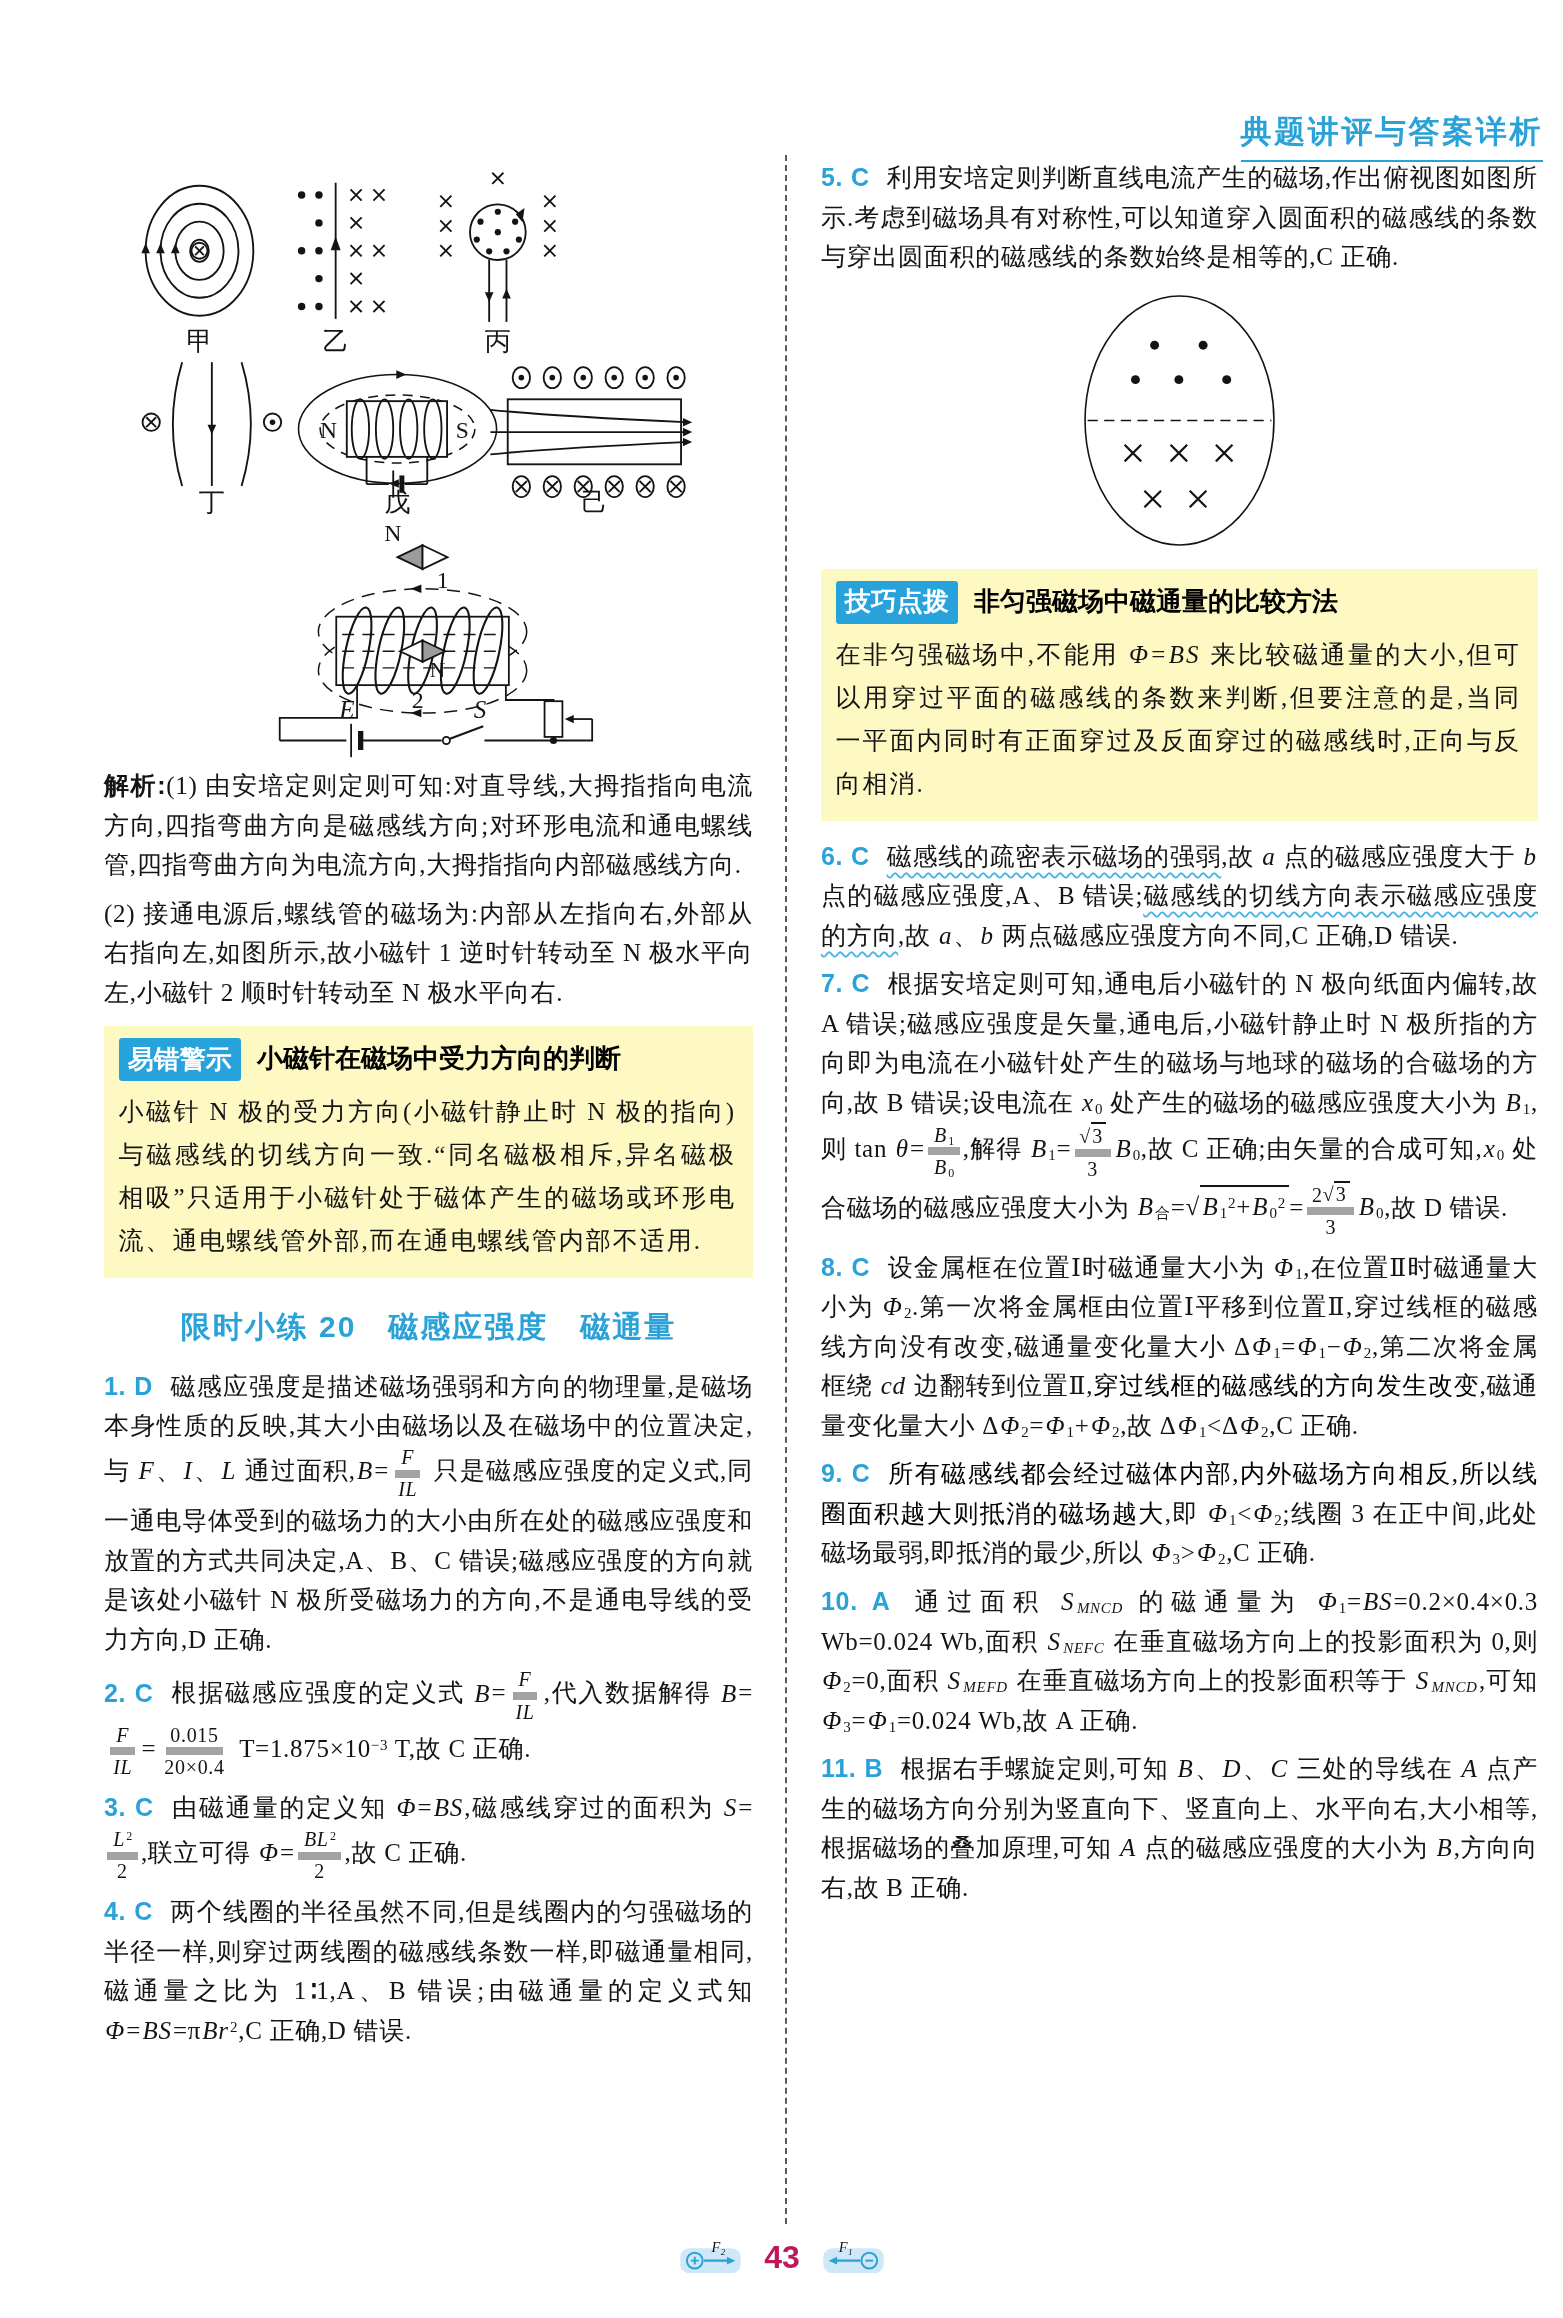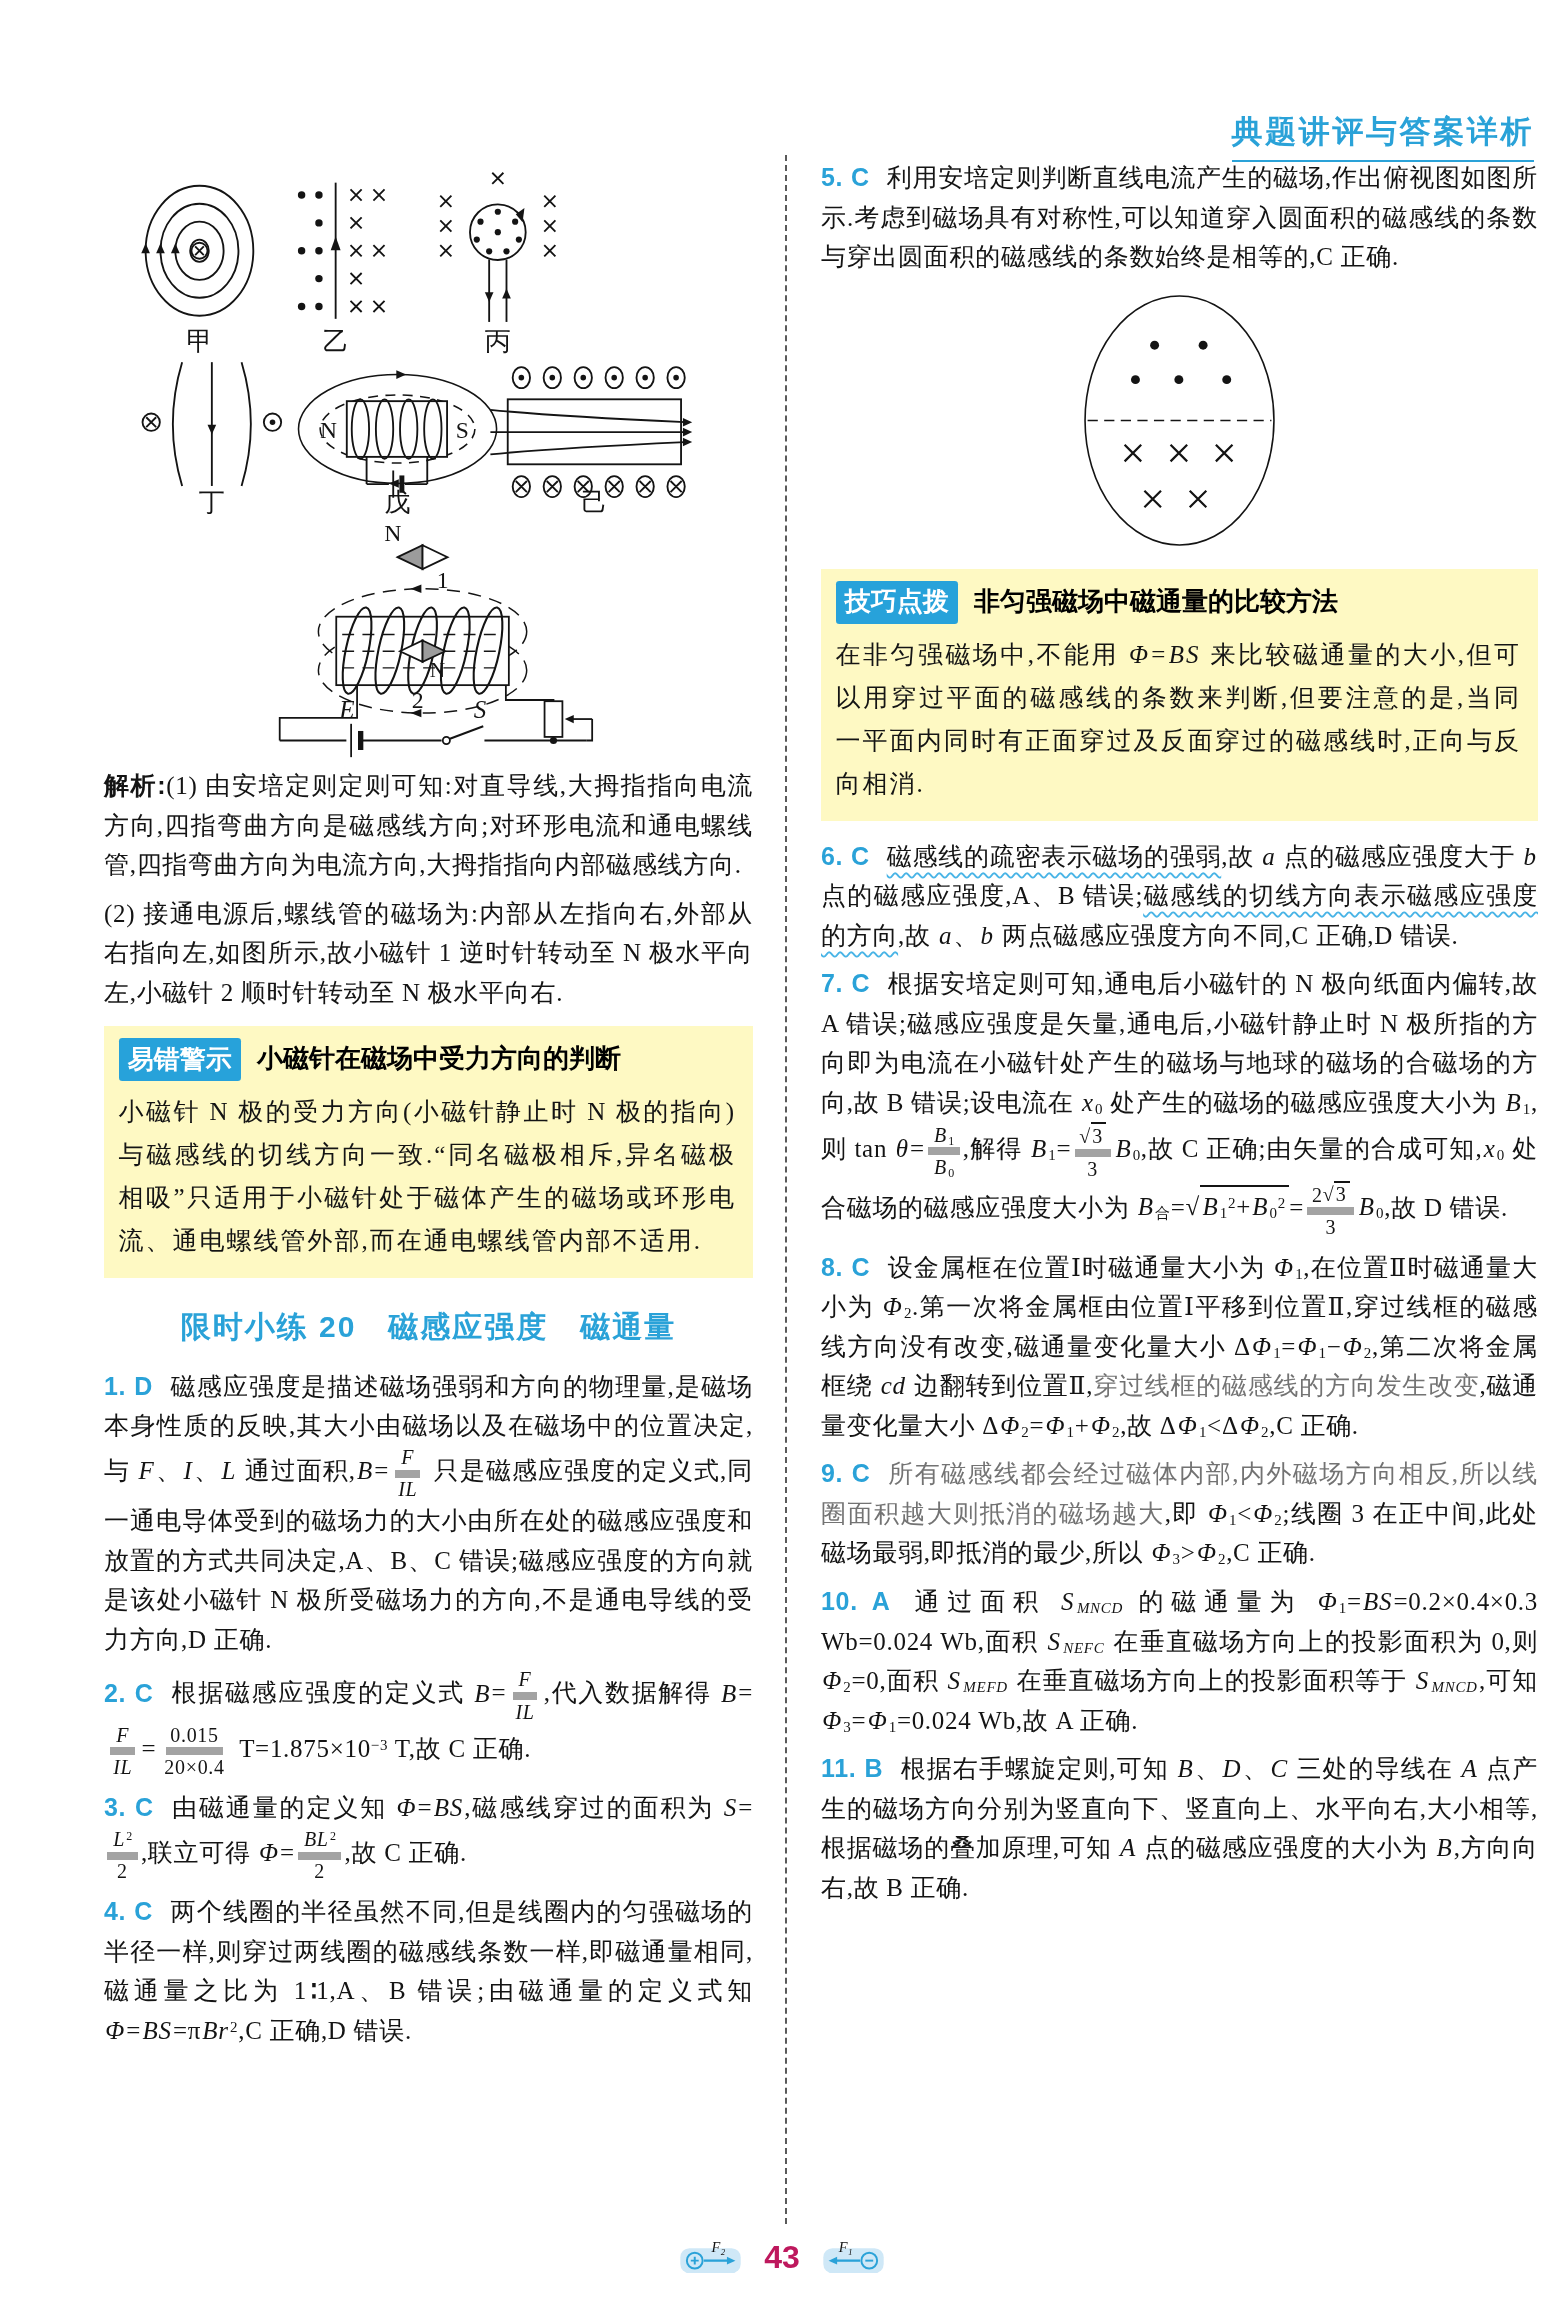--- a/index.html
+++ b/index.html
@@ -3,21 +3,21 @@
 <meta charset="utf-8">
 <style>
   html,body{margin:0;padding:0;}
   body{
     width:1564px;height:2319px;position:relative;background:#ffffff;
     font-family:"Liberation Serif","DejaVu Serif",serif;
     font-size:25px;color:#141414;overflow:hidden;
   }
   
   .header-title{
-    position:absolute;top:111px;right:30px;
+    position:absolute;top:111px;right:21px;
     font-family:"Liberation Sans","DejaVu Sans",sans-serif;font-weight:bold;
     font-size:31px;letter-spacing:2.6px;color:#2aa2d8;
     border-bottom:2.6px solid #2aa2d8;padding-bottom:6.6px;
   }
   
   .divider{
     position:absolute;left:785px;top:155px;height:2069px;width:0;
     border-left:2px dashed #5a5a5a;
   }
   
@@ -30,21 +30,21 @@
   }
   .num{
     color:#2aa2d8;font-family:"Liberation Sans","DejaVu Sans",sans-serif;
     font-weight:bold;margin-right:17px;white-space:nowrap;
   }
   b{font-family:"Liberation Sans","DejaVu Sans",sans-serif;font-weight:bold;}
   i{font-style:italic;padding:0 1.3px;}
   sub,sup{font-size:0.6em;line-height:0;}
   sub{vertical-align:-0.22em;}
   sup{vertical-align:0.5em;}
-  .blue{color:#737373;}
+  .blue{color:#000000;}
   .wavy{
     text-decoration-line:underline;text-decoration-style:wavy;
     text-decoration-color:#49b4e6;text-decoration-thickness:1.6px;
     text-underline-offset:7.2px;
   }
   .frac{
     display:inline-flex;flex-direction:column;align-items:center;
     vertical-align:middle;font-size:0.8em;line-height:1.15;margin:0 3.3px;
   }
   .frac .fn{border-bottom:8px solid #a3a3a3;padding:0 4.6px 0.7px;}

